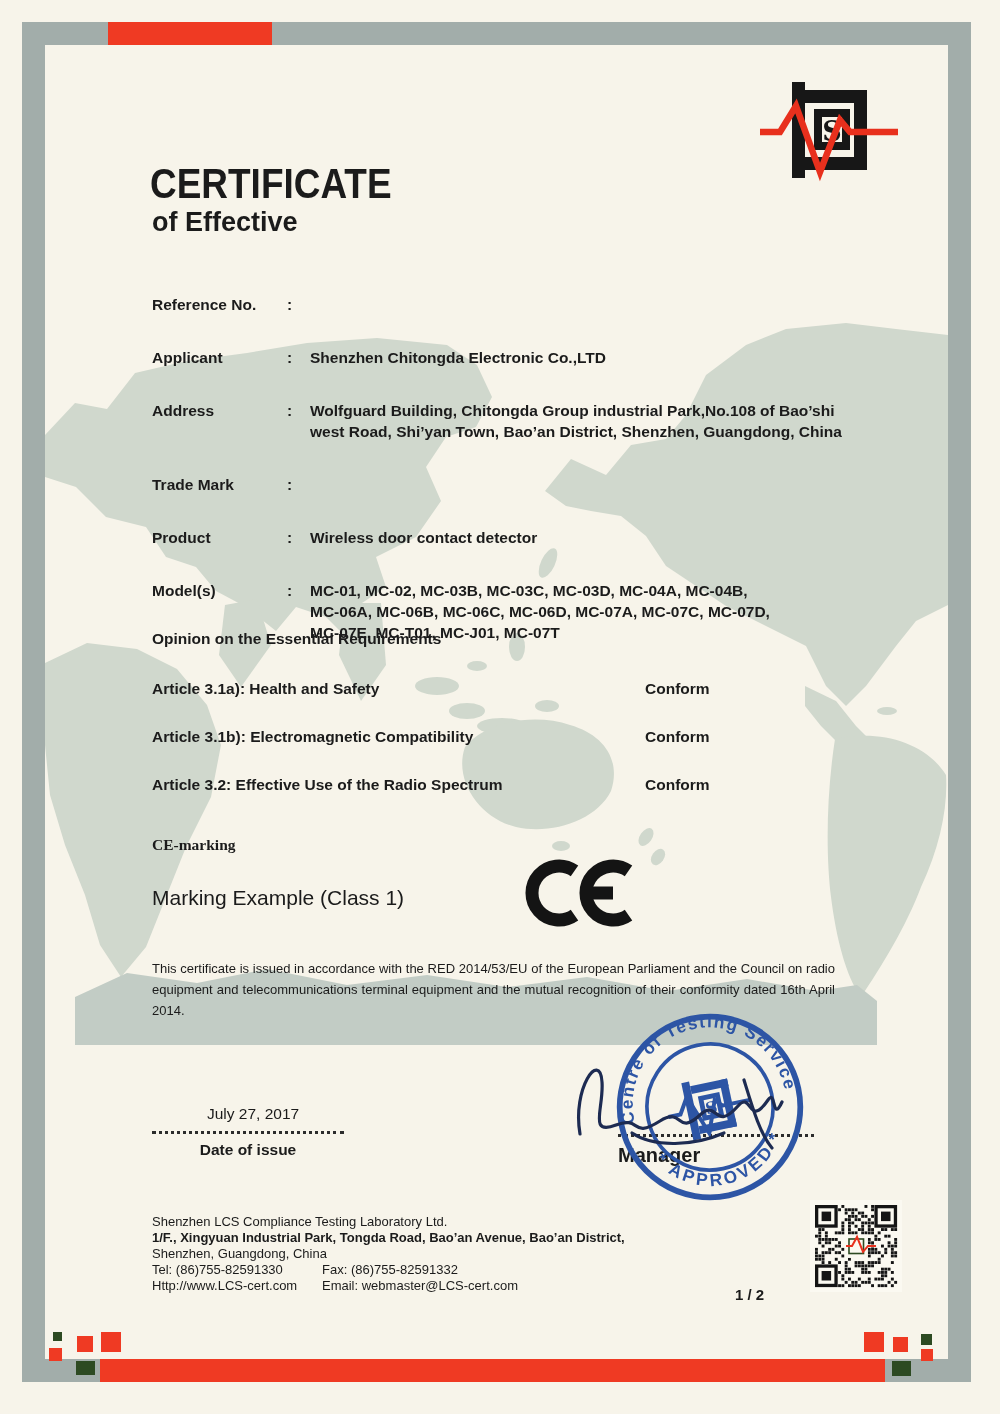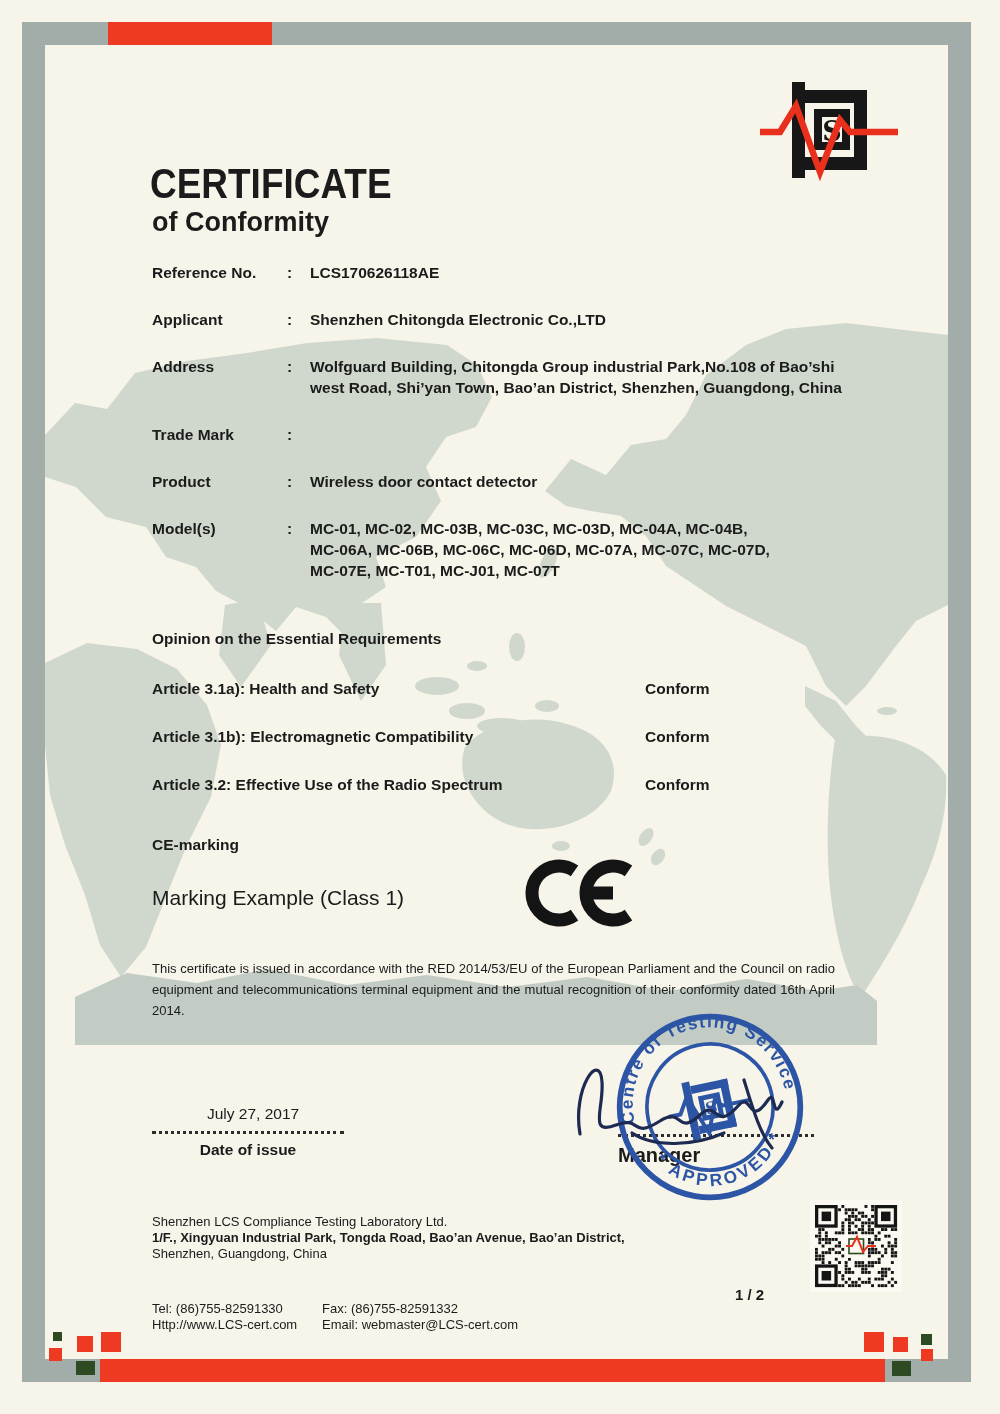--- a/index.html
+++ b/index.html
@@ -14,48 +14,48 @@
   .red-bottom-bar{left:100px;top:1359px;width:785px;height:23px;background:#ef3a23;z-index:2;}
   .sq{z-index:3;}
   
   .map{left:45px;top:45px;z-index:0;}
   
   .h1{left:150px;top:160px;font-size:42px;font-weight:bold;letter-spacing:0px;transform:scaleX(.88);transform-origin:left;z-index:4;}
   .h2{left:152px;top:207px;font-size:27px;font-weight:bold;z-index:4;}
   .logo-header{left:770px;top:80px;z-index:4;color:#171717;--pulse-color:#e8301d;}
   
   .fields{left:152px;top:262px;width:700px;z-index:4;}
-  .field-row{display:flex;margin-bottom:26px;font-weight:bold;font-size:15.5px;line-height:21px;}
+  .field-row{display:flex;margin-bottom:26px;font-weight:bold;font-size:15.5px;line-height:21px;margin-top:32px;}
   .f-label{width:135px;flex:none;}
   .f-colon{width:23px;flex:none;}
   .f-value{width:545px;}
   .row-models .f-value{max-width:470px;}
   
   .opinion-h{left:152px;top:630px;font-size:15.5px;font-weight:bold;z-index:4;}
   .articles{left:152px;top:678px;width:700px;z-index:4;}
   .article-row{position:relative;margin-bottom:27px;font-weight:bold;font-size:15.5px;line-height:21px;}
   .article-status{position:absolute;left:493px;top:0;}
   
-  .ce-h{left:152px;top:836px;font-size:15.5px;font-weight:bold;z-index:4;}
+  .ce-h{left:152px;top:836px;font-size:15.5px;font-weight:bold;z-index:4;font-family:Liberation Serif, serif;}
   .ce-example{left:152px;top:886px;font-size:21px;z-index:4;}
   .ce-mark{left:524px;top:854px;z-index:4;}
   
   .statement{left:152px;top:958px;width:683px;font-size:13px;line-height:21px;text-align:justify;z-index:4;}
   
   .issue-date{left:207px;top:1105px;font-size:15.5px;z-index:4;}
   .issue-line{left:152px;top:1131px;width:192px;border-top:3px dotted #2c2c2c;z-index:4;}
   .issue-label{left:152px;top:1141px;width:192px;text-align:center;font-size:15.5px;font-weight:bold;z-index:4;}
   .mgr-line{left:618px;top:1134px;width:196px;border-top:3px dotted #2c2c2c;z-index:4;}
   .mgr-label{left:618px;top:1144px;width:196px;text-align:left;font-size:20px;font-weight:bold;z-index:4;}
   .stamp{left:605px;top:1002px;z-index:5;color:#2d55a5;}
   .signature{left:568px;top:1036px;z-index:6;}
   
   .footer{left:152px;top:1214px;width:580px;font-size:13px;line-height:16px;z-index:4;}
   .footer .bold{font-weight:bold;}
-  .footer-grid{display:grid;grid-template-columns:170px auto;margin-top:39px;}
+  .footer-grid{display:grid;grid-template-columns:170px auto;}
   .page-num{left:735px;top:1286px;font-size:15px;font-weight:bold;z-index:4;}
   .qr{left:810px;top:1200px;z-index:4;}
   svg{overflow:visible;display:block;}
   .logo-frame{fill:currentColor;}
   .logo-ring{fill:none;stroke:currentColor;}
   .logo-pulse{fill:none;stroke:var(--pulse-color,currentColor);}
   .logo-s{fill:currentColor;font-family:"DejaVu Serif",serif;font-weight:bold;}
 </style>
 </head>
 <body>
@@ -108,27 +108,26 @@
       <rect class="logo-frame" x="25" y="77" width="62" height="13"></rect>
       <rect class="logo-ring" x="38" y="33" width="28" height="33" stroke-width="8"></rect>
       <text class="logo-s" x="52" y="61" font-size="27" text-anchor="middle">S</text>
       <polyline class="logo-pulse" points="-20,52 0,52 16,26 40,92 60,40 70,52 118,52" stroke-width="6.5"></polyline>
     </g>
   </defs>
   <use href="#lcslogo"></use>
 </svg>
 
 <div class="abs h1">CERTIFICATE</div>
-<div class="abs h2">of Conformity</div>
+<div class="abs h2">of Effective</div>
 
 <div class="abs fields">
   <div class="field-row">
     <span class="f-label">Reference No.</span>
     <span class="f-colon">:</span>
-    <span class="f-value">LCS170626118AE</span>
   </div>
   <div class="field-row">
     <span class="f-label">Applicant</span>
     <span class="f-colon">:</span>
     <span class="f-value">Shenzhen Chitongda Electronic Co.,LTD</span>
   </div>
   <div class="field-row">
     <span class="f-label">Address</span>
     <span class="f-colon">:</span>
     <span class="f-value">Wolfguard Building, Chitongda Group industrial Park,No.108 of Bao’shi west Road, Shi’yan Town, Bao’an District, Shenzhen, Guangdong, China</span>

